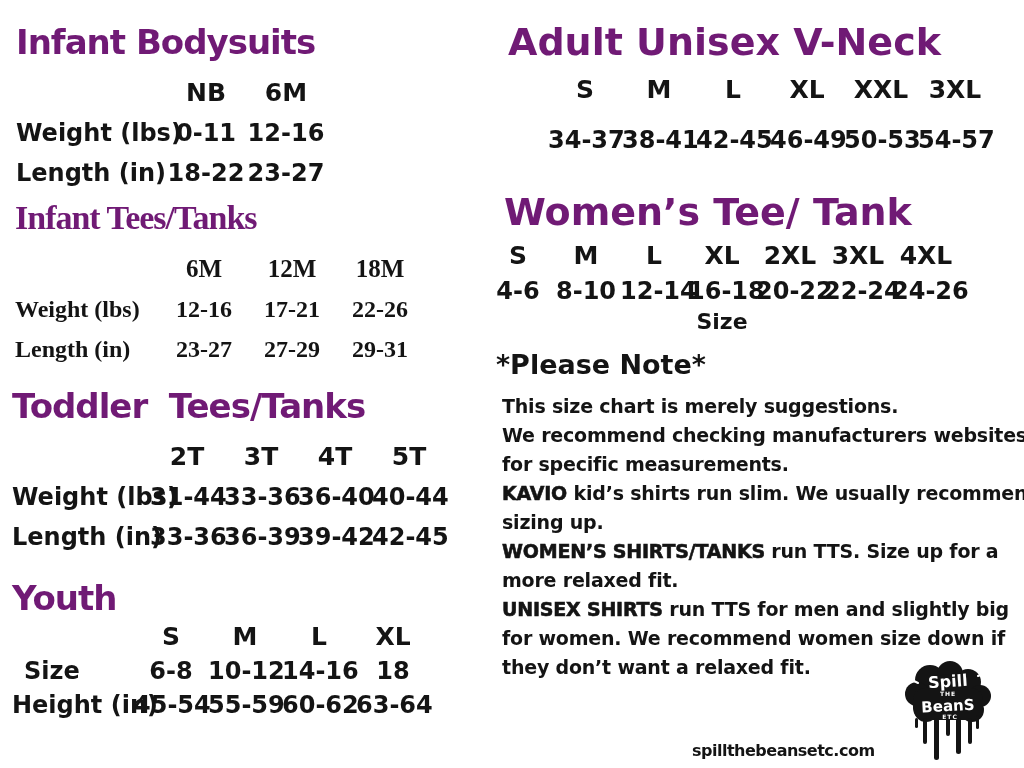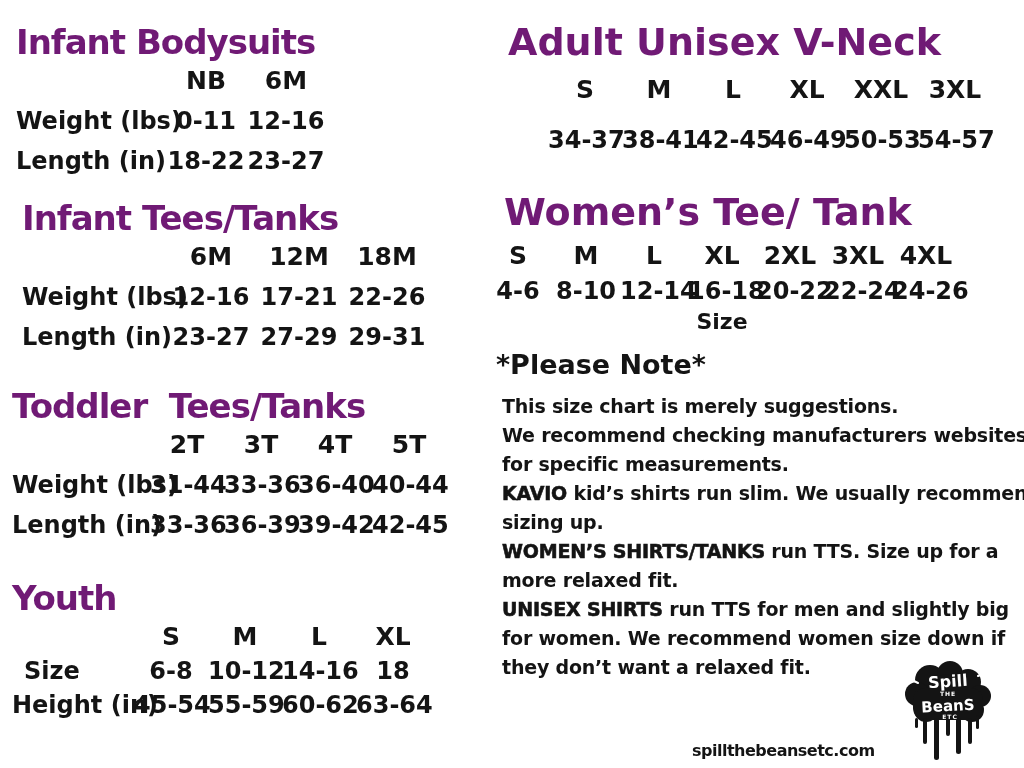--- a/index.html
+++ b/index.html
@@ -19,21 +19,21 @@
   .row .val,.row .hdr{text-align:center;}
   .hdr{font-size:25px;}
   .spacer{}
   .g1{grid-template-columns:150px 80px 80px;}
   .g2{grid-template-columns:145px 88px 88px 88px;}
   .g3{grid-template-columns:138px 74px 74px 74px 74px;}
   .g4{grid-template-columns:122px 74px 74px 74px 74px;}
   .ga{grid-template-columns:repeat(6,74px);}
   .gw{grid-template-columns:repeat(7,68px);}
   .m6{margin-top:6px;}
-  .m8{margin-top:0;}
+  .m8{margin-top:12px;}
   .caption{font-size:22px;line-height:28px;text-align:center;}
   #adult-grid{position:absolute;left:548px;top:74px;}
   #adult-grid .row{line-height:32px;}
   #adult-grid .values{line-height:36px;margin-top:16px;}
   #adult-caption{transform:translateX(-14px);}
   #women-grid{position:absolute;left:484px;top:240px;}
   #women-grid .row{line-height:32px;}
   #women-grid .values{line-height:34px;margin-top:2px;}
   #note-title{position:absolute;left:496px;top:348px;font-size:27px;line-height:34px;}
   #note-body{position:absolute;left:502px;top:392px;font-size:19px;line-height:29px;letter-spacing:-0.2px;}
@@ -57,21 +57,21 @@
     <div class="val">0-11</div>
     <div class="val">12-16</div>
   </div>
   <div class="row g1 m6">
     <div class="lbl">Length (in)</div>
     <div class="val">18-22</div>
     <div class="val">23-27</div>
   </div>
 </div>
 
-<div class="sec" style="left:22px;top:196px;">
+<div class="sec" style="left:15px;top:196px;font-family:Liberation Serif, serif;">
   <div class="title">Infant Tees/Tanks</div>
   <div class="row g2 m8">
     <div class="spacer"></div>
     <div class="hdr">6M</div>
     <div class="hdr">12M</div>
     <div class="hdr">18M</div>
   </div>
   <div class="row g2 m6">
     <div class="lbl">Weight (lbs)</div>
     <div class="val">12-16</div>

